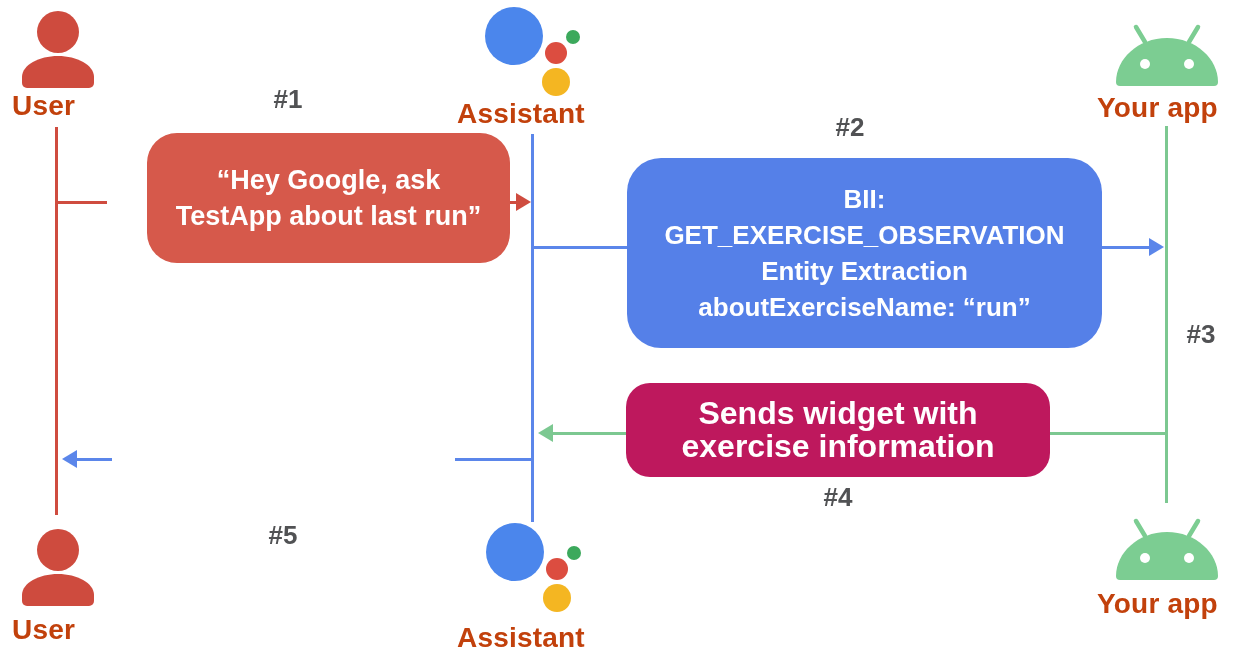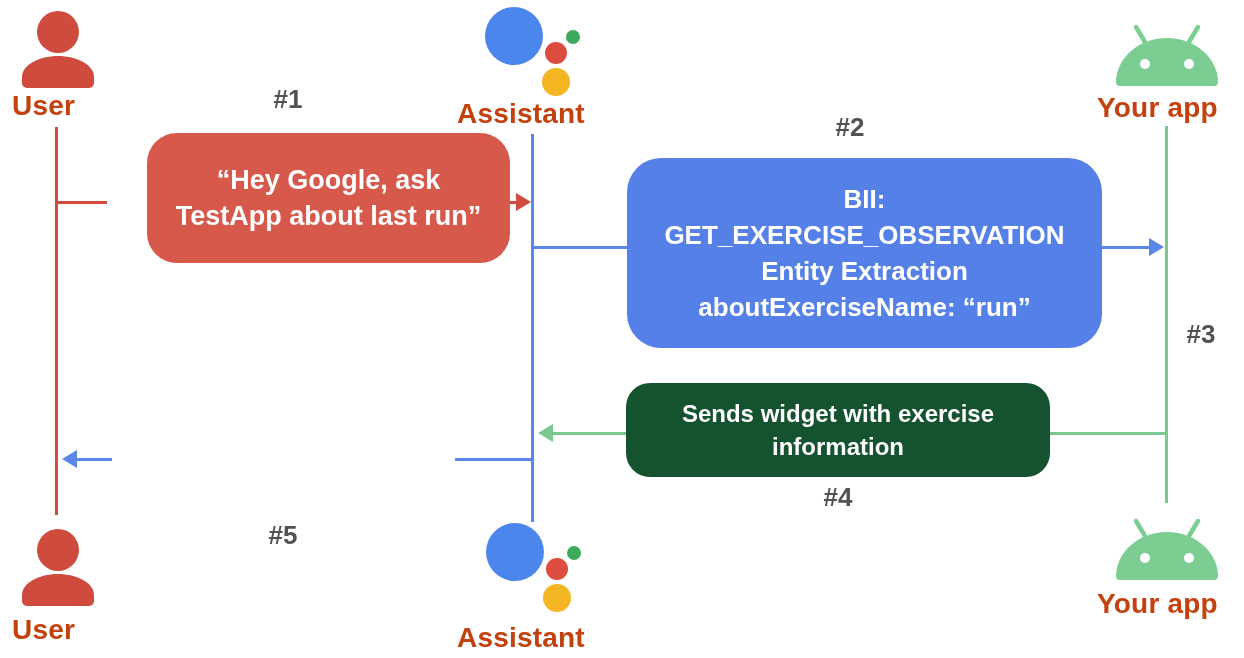--- a/index.html
+++ b/index.html
@@ -18,21 +18,21 @@
     text-align:center; width:96px;
   }
   
   .msg {
     position:absolute; color:#ffffff; font-weight:700;
     display:flex; flex-direction:column; align-items:center; justify-content:center;
     text-align:center; box-sizing:border-box;
   }
   .msg-red   { background:#D6594B; border-radius:30px; font-size:27px; line-height:36px; padding:0 20px; }
   .msg-blue  { background:#5580E8; border-radius:34px; font-size:26px; line-height:36px; padding:0 12px; }
-  .msg-green { background:#14532d; border-radius:24px; font-size:24px; line-height:33px; padding:0 16px; }
+  .msg-green { background:#be185d; border-radius:24px; font-size:32px; line-height:33px; padding:0 16px; }
   
   .h-line { position:absolute; height:3px; }
   .v-line { position:absolute; width:3px; }
   .red-line   { background:#CF4C3F; }
   .blue-line  { background:#5B86EA; }
   .green-line { background:#7CC891; }
   
   .arr { position:absolute; width:0; height:0; border-top:9px solid transparent; border-bottom:9px solid transparent; }
   .arr-right-red   { border-left:15px solid #CF4C3F; }
   .arr-right-blue  { border-left:15px solid #5B86EA; }

